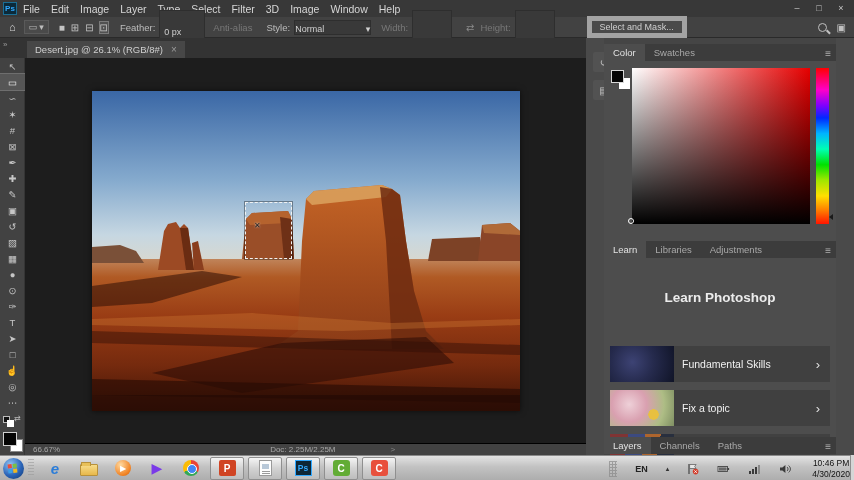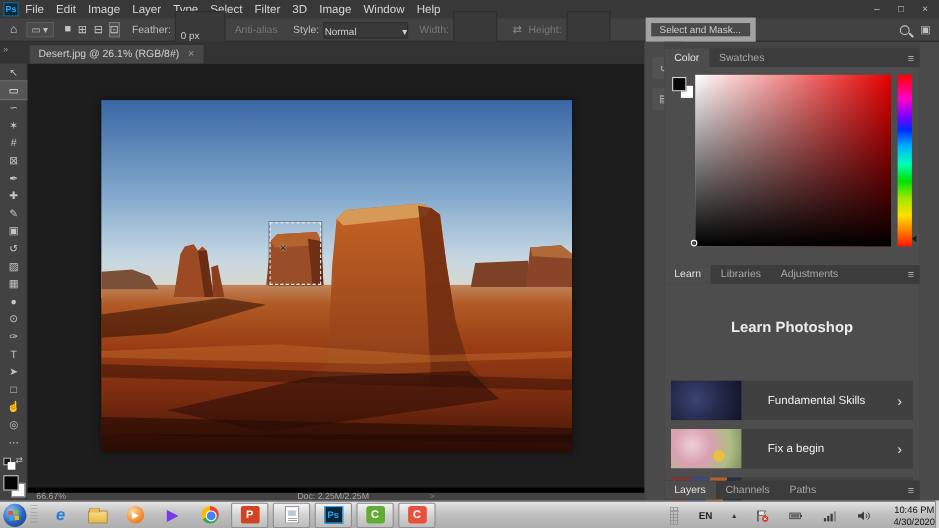--- a/index.html
+++ b/index.html
@@ -66,21 +66,21 @@
   
   .canvas { position:absolute; left:25px; top:58px; width:561px; height:385px; background:#1d1d1d; }
   .doc-image { position:absolute; left:67px; top:33px; width:428px; height:320px;
     box-shadow:0 0 6px rgba(0,0,0,.6); }
   .selection { position:absolute; left:153px; top:111px; width:47px; height:57px;
     border:1px dashed #f2f2f2; box-shadow:0 0 0 1px rgba(0,0,0,.35); }
   .sel-cursor { position:absolute; left:162px; top:130px; font-size:8px; color:#1d1d1d;
     text-shadow:0 0 2px #e8e8e8; }
   
   .statusbar { position:absolute; left:25px; top:443px; width:561px; height:12px;
-    background:#424242; border-top:5px solid #000000; display:flex; align-items:center;
+    background:#424242; border-top:1px solid #000000; display:flex; align-items:center;
     font-size:8px; color:#a8a8a8; }
   .statusbar .zoom { margin-left:8px; }
   .statusbar .doc { margin-left:210px; }
   .statusbar .chev { margin-left:55px; color:#8a8a8a; }
   
   .dockstrip { position:absolute; left:586px; top:38px; width:36px; height:417px; background:#4a4a4a; }
   .ds-expand { position:absolute; left:18px; top:2px; font-size:8px; color:#9a9a9a; }
   .ds-btn { position:absolute; left:7px; width:22px; height:20px; background:#525252;
     border-radius:2px; display:flex; align-items:center; justify-content:center;
     font-size:10px; color:#c0c0c0; }
@@ -112,21 +112,21 @@
     font-size:13.5px; font-weight:bold; color:#ececec; }
   .learn-desc { position:absolute; left:12px; top:52px; width:208px; text-align:center;
     font-size:10px; line-height:1.45; color:#d2d2d2; }
   .learn-item { position:absolute; left:6px; width:220px; height:36px; background:#404040;
     display:flex; align-items:center; overflow:hidden; }
   .li-thumb { width:64px; height:36px; flex:none; }
   .thumb1 { background:radial-gradient(circle at 35% 45%, #3d4374 0%, #262b4e 45%, #101427 100%); }
   .thumb2 { background:radial-gradient(circle at 68% 68%, #e8c040 0 10%, rgba(0,0,0,0) 11%),
              radial-gradient(circle at 30% 40%, #eed0d8 0%, #d9a0b0 35%, #aebd85 70%, #7f8f63 100%); }
   .thumb3 { background:linear-gradient(100deg, #8a3030 0 28%, #3a4a8a 28% 52%, #c06a28 52% 74%, #222a3c 74%); }
-  .li-label { flex:1; padding-left:24px; font-size:10.5px; color:#f0f0f0; }
+  .li-label { flex:1; padding-left:8px; font-size:10.5px; color:#f0f0f0; }
   .li-chev { padding-right:10px; font-size:13px; color:#e0e0e0; }
   
   .taskbar { position:absolute; left:0; top:455px; width:854px; height:25px;
     background:linear-gradient(#e3e3e3, #c2c2c2 45%, #adadad); border-top:1px solid #8a8a8a;
     display:flex; align-items:center; color:#1a1a1a; }
   .orb { position:relative; width:21px; height:21px; margin-left:3px; border-radius:50%;
     background:radial-gradient(circle at 35% 30%, #8fc2f2, #2a64b8 55%, #123c78 95%); }
   .winflag { position:absolute; left:5px; top:6px; display:grid;
     grid-template-columns:4px 4px; grid-template-rows:4px 4px; gap:1px; transform:rotate(-6deg); }
   .winflag i { display:block; }
@@ -359,21 +359,21 @@
     </div>
     <div class="pcontent" style="top:220px; height:179px">
       <div class="learn-head">Learn Photoshop</div>
       <div class="learn-item" style="top:88px">
         <span class="li-thumb thumb1"></span>
         <span class="li-label">Fundamental Skills</span>
         <span class="li-chev">›</span>
       </div>
       <div class="learn-item" style="top:132px">
         <span class="li-thumb thumb2"></span>
-        <span class="li-label">Fix a begin</span>
+        <span class="li-label">Fix a topic</span>
         <span class="li-chev">›</span>
       </div>
       <div class="learn-item" style="top:176px; height:22px; opacity:.85">
         <span class="li-thumb thumb3"></span>
         <span class="li-label">Make creative effects</span>
         <span class="li-chev">›</span>
       </div>
     </div>
 
     <div class="ptabbar" style="top:399px">

